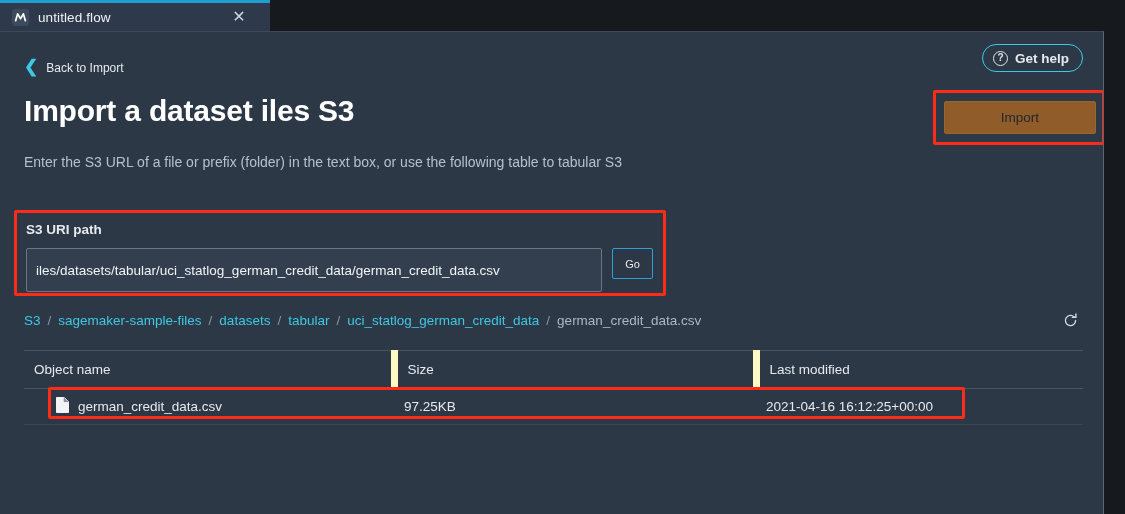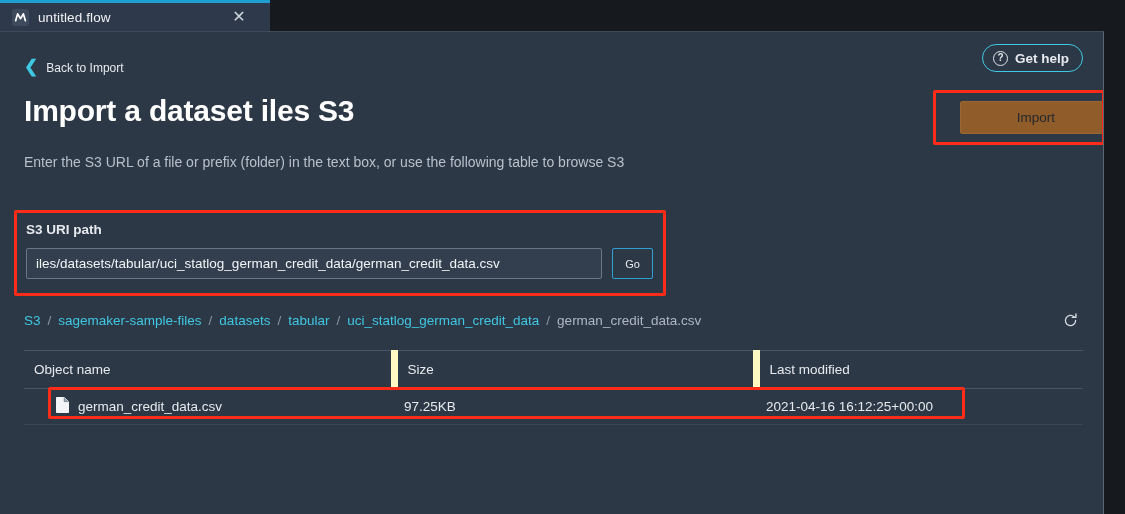--- a/index.html
+++ b/index.html
@@ -106,31 +106,30 @@
   #hl-row    { left: 48px;  top: 355px; width: 917px; height: 32px; }
 
   .import-btn {
     position: absolute; left: 944px; top: 69px;
     width: 152px; height: 33px;
     background: #8f5c2a; border: 1px solid #9c6630;
     border-radius: 2px;
     color: #23282e; font-size: 13.5px;
     display: flex; align-items: center; justify-content: center;
     cursor: pointer;
-    margin-left: 16px;
   }
 
   
   .uri-label {
     position: absolute; left: 26px; top: 190px;
     color: #e6eaee; font-size: 13.5px; font-weight: 700;
   }
   .uri-input {
     position: absolute; left: 26px; top: 216px;
-    width: 576px; height: 31px;
+    width: 576px; height: 44px;
     background: #333f4e; border: 1px solid #6b7684;
     border-radius: 2px;
     color: #f1f4f7; font-size: 13.5px;
     padding: 0 9px;
     font-family: "Liberation Sans", sans-serif;
     outline: none;
   }
   .go-btn {
     position: absolute; left: 612px; top: 216px;
     width: 41px; height: 31px;
@@ -208,21 +207,21 @@
     <span class="chev">❮</span>
     <span class="back-text">Back to Import</span>
   </div>
 
   <div class="get-help">
     <span class="qmark">?</span>
     <span class="get-help-text">Get help</span>
   </div>
 
   <h1 class="page-title">Import a dataset iles S3</h1>
-  <p class="page-subtitle">Enter the S3 URL of a file or prefix (folder) in the text box, or use the following table to browse S3</p>
+  <p class="page-subtitle">Enter the S3 URL of a file or prefix (folder) in the text box, or use the following table to tabular S3</p>
 
   <div class="import-btn">Import</div>
 
   <div class="uri-label">S3 URI path</div>
   <input class="uri-input" type="text" value="iles/datasets/tabular/uci_statlog_german_credit_data/german_credit_data.csv" style="">
   <div class="go-btn">Go</div>
 
   <div class="breadcrumb">
     <span class="crumb-link">S3</span>
     <span class="crumb-sep">/</span>

